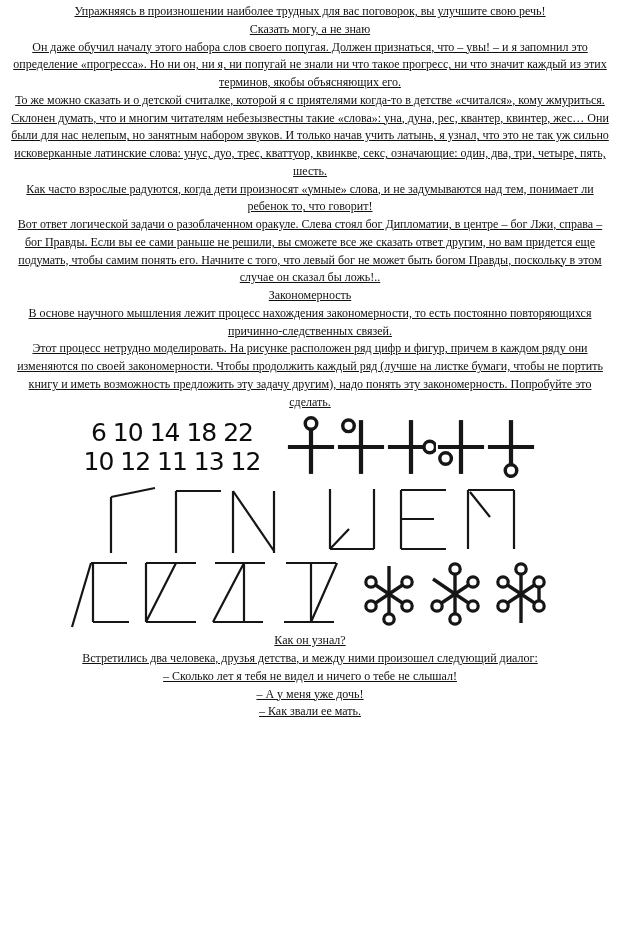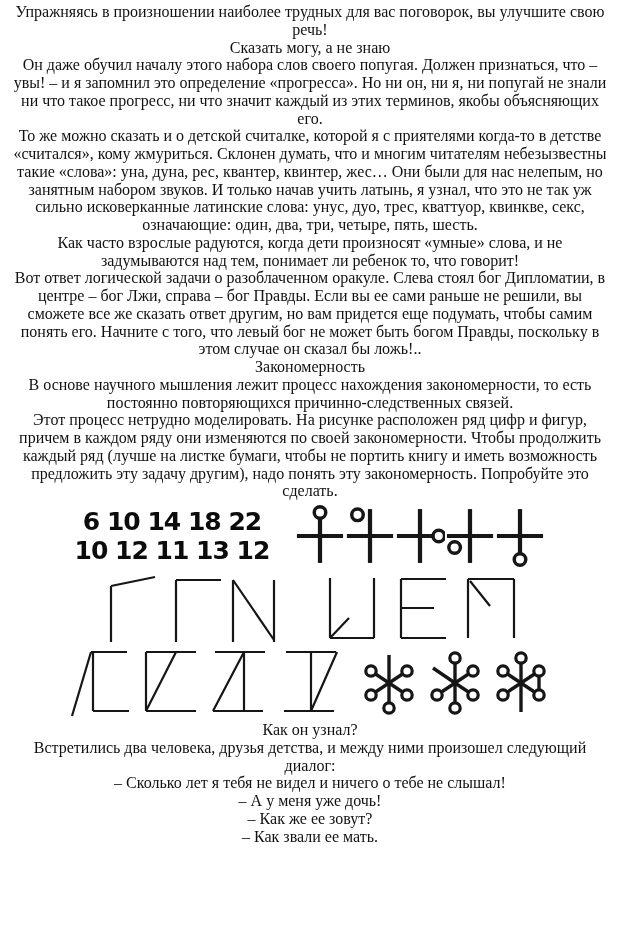--- a/index.html
+++ b/index.html
@@ -1,25 +1,25 @@
 <!DOCTYPE html>
 <html><head>
 <meta charset="utf-8">
 <style>
   html,body{margin:0;padding:0;background:#ffffff;}
   body{width:620px;height:927px;overflow:hidden;color:#111;
        font-family:"Liberation Serif","DejaVu Serif",serif;}
   .page{padding:3px 9px 0 9px;}
-  .page p{margin:0;text-align:center;font-size:16px;line-height:17.75px;}
+  .page p{margin:0;text-align:center;font-size:12px;line-height:17.75px;text-decoration:underline;}
   .caption{font-style:italic;}
   
   .fig{margin:1px 0 0 0;}
   .fig-row{display:flex;justify-content:center;align-items:center;}
   .row1{height:70px;}
-  .numbers{font-family:"DejaVu Sans",sans-serif;font-weight:700;
+  .numbers{font-family:"DejaVu Sans",sans-serif;font-weight:400;
            font-size:25px;line-height:29px;letter-spacing:-1px;
            text-align:center;color:#0c0c0c;margin-right:26px;}
   .crosses{display:flex;align-items:center;}
   .crosses svg{display:block;}
   .row2{height:72px;}
   .row2 svg{display:block;}
   .g1{margin-right:12px;} .g2{margin-right:3px;} .g3{margin-right:42px;}
   .g4{margin-right:18px;} .g5{margin-right:14px;}
   .row3{height:78px;}
   .row3 svg{display:block;}
@@ -158,16 +158,15 @@
         <circle class="so" cx="12" cy="27" r="5.2"></circle>
       </svg>
     </div>
 
   </div>
 
   <p>Как он узнал?</p>
   <p>Встретились два человека, друзья детства, и между ними произошел следующий диалог:</p>
   <p>– Сколько лет я тебя не видел и ничего о тебе не слышал!</p>
   <p>– А у меня уже дочь!</p>
-  <p>– Как же ее зовут?</p>
   <p>– Как звали ее мать.</p>
 
 </div>
 
 </body></html>

